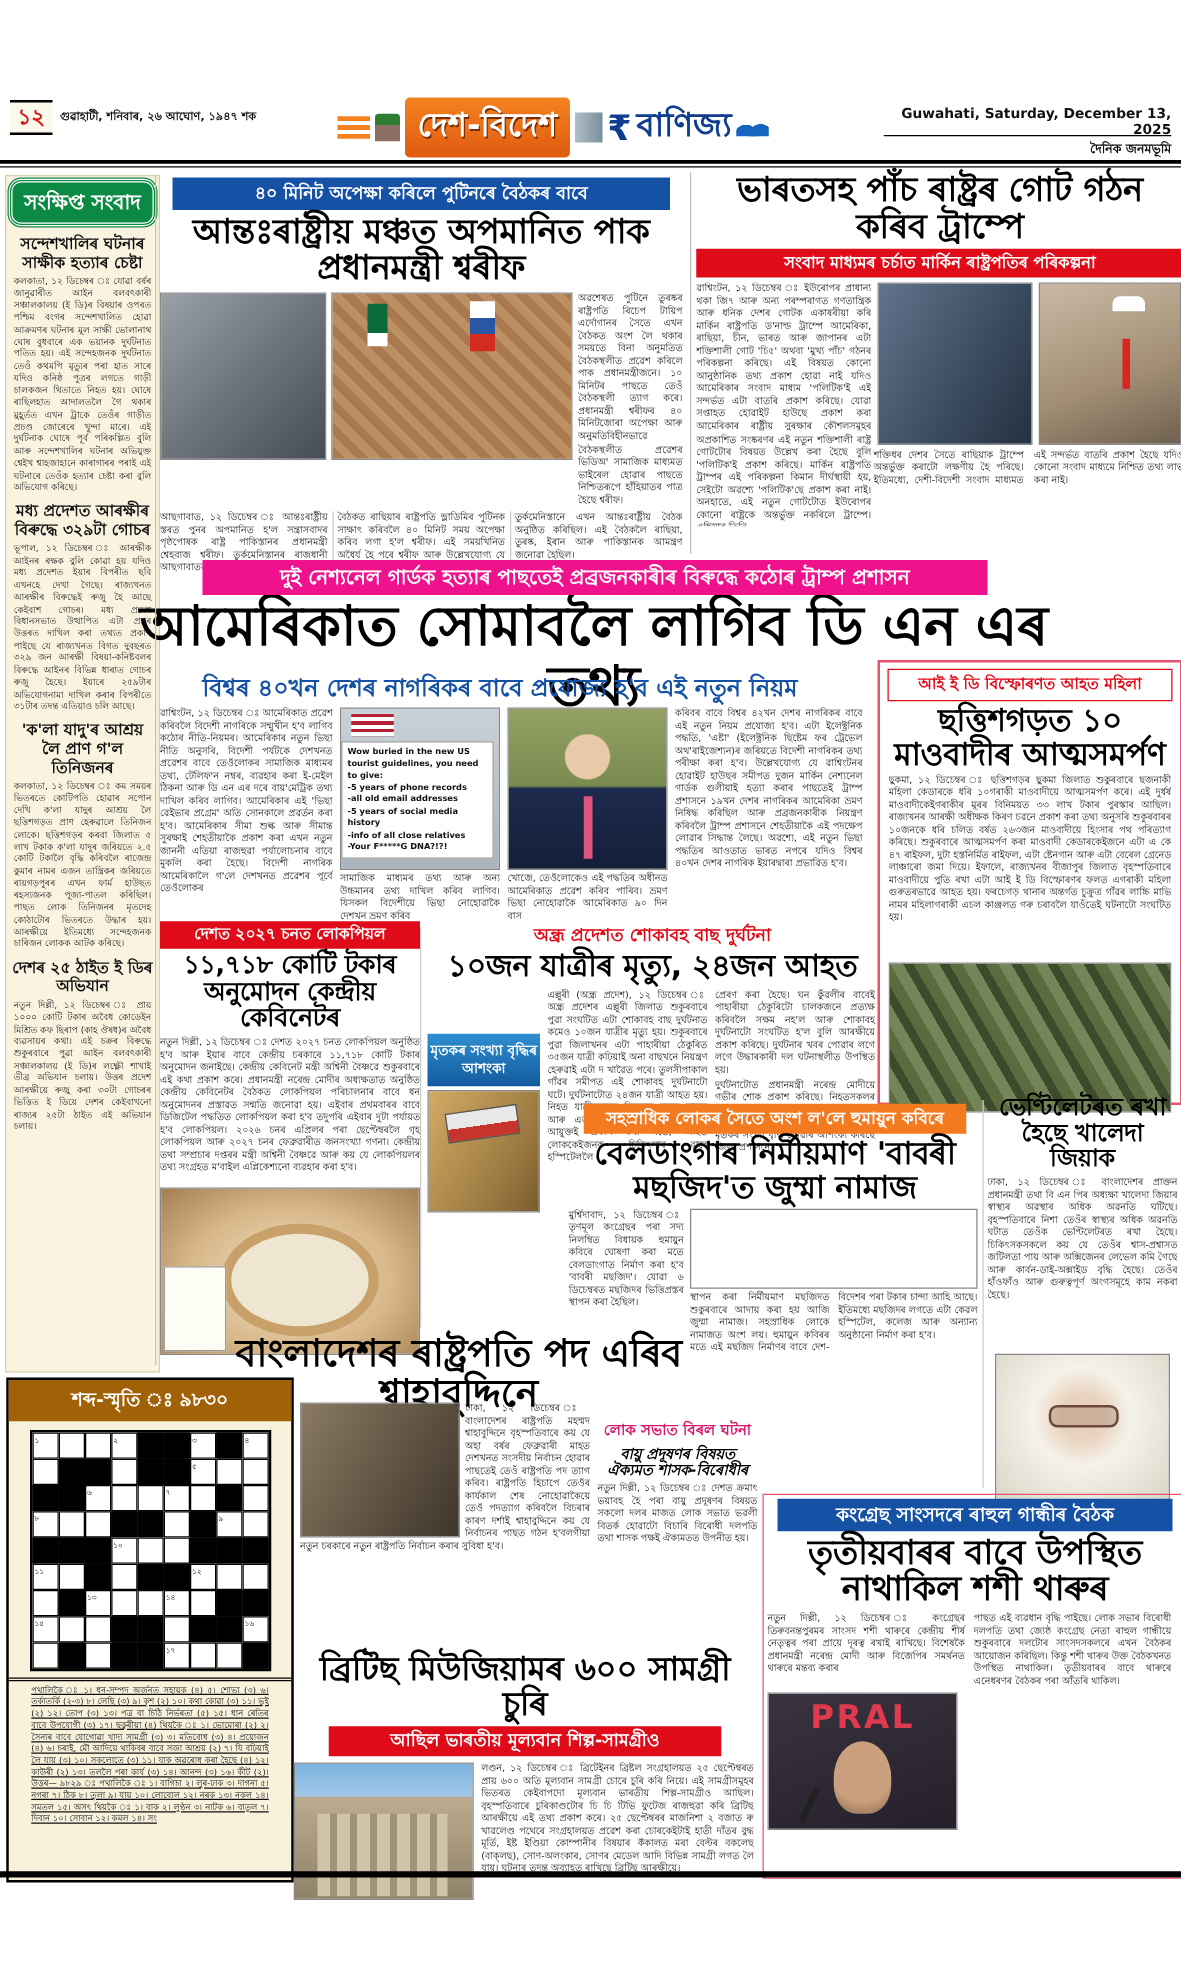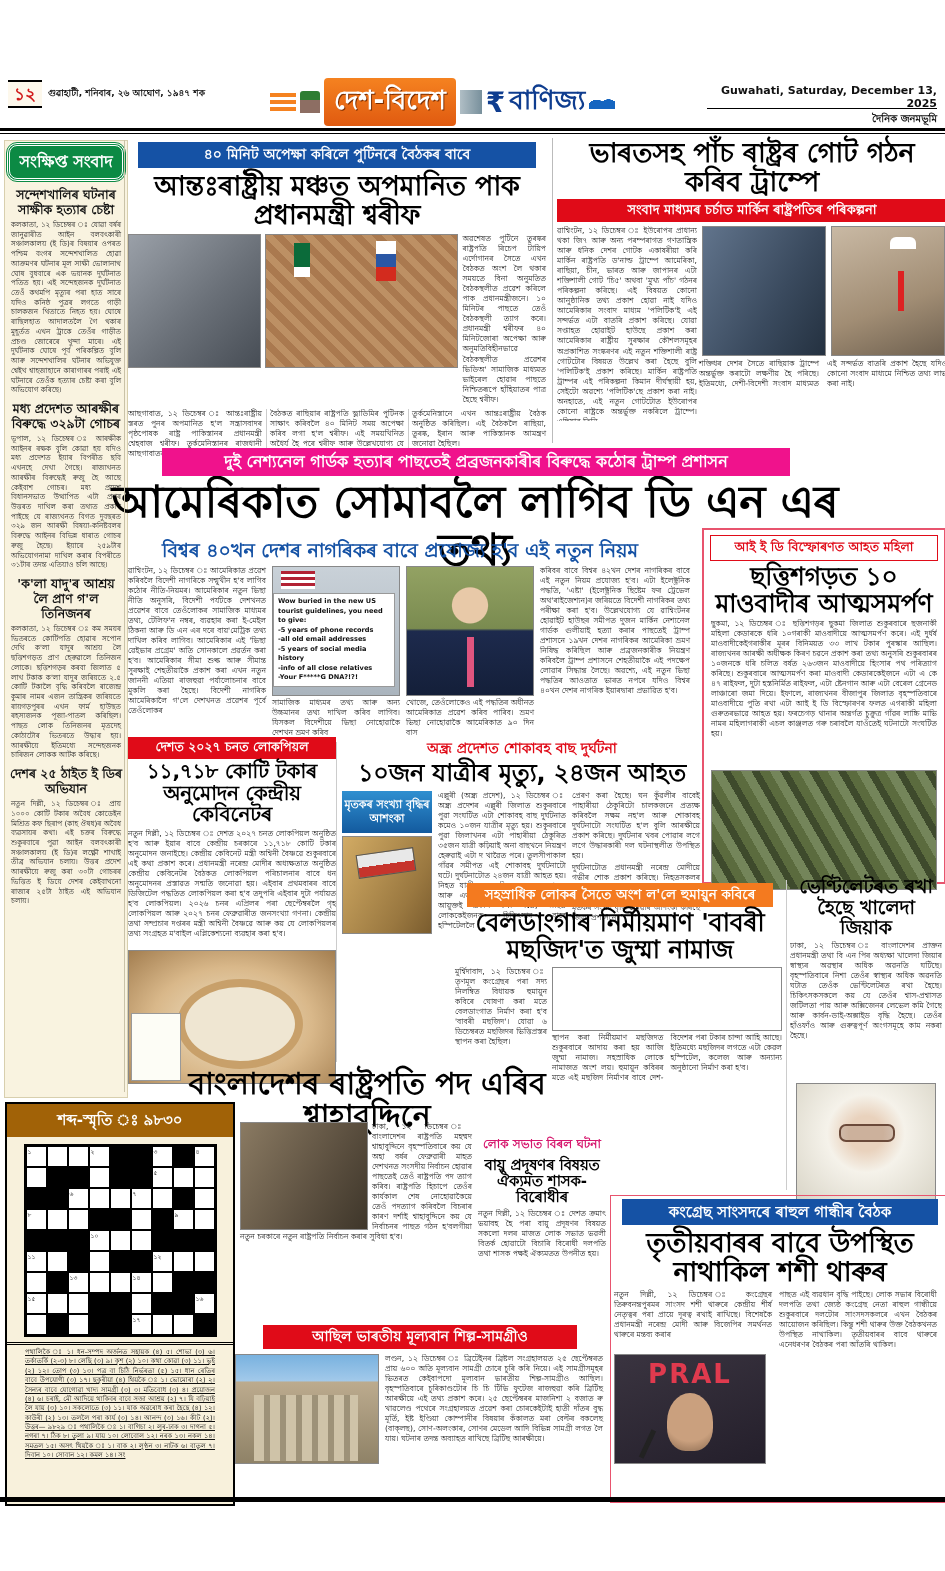--- a/index.html
+++ b/index.html
@@ -172,21 +172,21 @@
     <div class="ph ph-cabinet" style="width:206px;height:132px;margin-top:3px;position:relative;">
       <span class="abs" style="left:48px;top:28px;width:110px;height:74px;border:8px solid #c8a06a;border-radius:50%;background:#efe6d2;"></span>
       <span class="abs" style="left:2px;bottom:2px;width:48px;height:66px;background:#fdfdf6;border:1px solid #999;"></span>
     </div>
   </div>
 
   <div class="abs" style="left:342px;top:737px;width:360px;height:210px;">
     <div class="redlabel" style="color:#e00b18;font-size:14px;">অন্ধ্ৰ প্ৰদেশত শোকাবহ বাছ দুৰ্ঘটনা</div>
     <div class="hl" style="font-size:24px;">১০জন যাত্ৰীৰ মৃত্যু, ২৪জন আহত</div>
     <div style="display:flex;gap:6px;margin-top:4px;">
-      <div style="width:90px;">
+      <div style="width:90px;margin-top:36px;">
         <div class="bluebox" style="width:90px;height:42px;">মৃতকৰ সংখ্যা বৃদ্ধিৰ আশংকা</div>
         <div class="ph ph-bus" style="width:88px;height:96px;margin-top:3px;position:relative;">
           <span class="abs busbody" style="left:14px;top:14px;width:56px;height:22px;transform:rotate(-8deg);"></span>
         </div>
       </div>
       <div class="body-txt" style="width:128px;height:140px;overflow:hidden;">এল্লুৰী (অন্ধ্ৰ প্ৰদেশ), ১২ ডিচেম্বৰ ঃ অন্ধ্ৰ প্ৰদেশৰ এল্লুৰী জিলাত শুকুৰবাৰে পুৱা সংঘটিত এটা শোকাবহ বাছ দুৰ্ঘটনাত কমেও ১০জন যাত্ৰীৰ মৃত্যু হয়। শুকুৰবাৰে পুৱা জিলাখনৰ এটা পাহাৰীয়া ঠেকুৰিত ৩৫জন যাত্ৰী কঢ়িয়াই অনা বাছখনে নিয়ন্ত্ৰণ হেৰুৱাই এটা দ খাৱৈত পৰে। তুলসীপাকাল গাঁৱৰ সমীপত এই শোকাবহ দুৰ্ঘটনাটো ঘটে। দুৰ্ঘটনাটোত ২৪জন যাত্ৰী আহত হয়। নিহত যাত্ৰীসকলৰ ভিতৰত দুজন চালক আৰু এজন পৰিচাৰকো আছে। জিলা আয়ুক্তই প্ৰকাশ কৰা মতে, আহত লোককেইজনক চিকিৎসাৰ বাবে হস্পিটেললৈ</div>
       <div style="width:128px;">
         <div class="body-txt">প্ৰেৰণ কৰা হৈছে। ঘন কুঁৱলীৰ বাবেই পাহাৰীয়া ঠেকুৰিটো চালকজনে প্ৰত্যক্ষ কৰিবলৈ সক্ষম নহ'ল আৰু শোকাবহ দুৰ্ঘটনাটো সংঘটিত হ'ল বুলি আৰক্ষীয়ে প্ৰকাশ কৰিছে। দুৰ্ঘটনাৰ খবৰ পোৱাৰ লগে লগে উদ্ধাৰকাৰী দল ঘটনাস্থলীত উপস্থিত হয়।</div>
         <div class="body-txt" style="margin-top:2px;">দুৰ্ঘটনাটোত প্ৰধানমন্ত্ৰী নৰেন্দ্ৰ মোদীয়ে গভীৰ শোক প্ৰকাশ কৰিছে। নিহতসকলৰ পৰিয়ালক ২ লাখকৈ ক্ষতিপূৰণ দিয়াৰো ঘোষণা কৰে প্ৰধানমন্ত্ৰীয়ে। আনহাতে, মৃতকৰ সংখ্যা বৃদ্ধি পোৱাৰ আশংকা কৰিছে জিলা প্ৰশাসনে।</div>
       </div>
@@ -341,25 +341,26 @@
     </div>
   </div>
 
   <div class="abs" style="left:240px;top:1122px;width:232px;height:200px;">
     <div class="ph ph-shahab" style="float:left;width:126px;height:106px;margin:0 4px 2px 0;"></div>
     <div class="body-txt">ঢাকা, ১২ ডিচেম্বৰ ঃ বাংলাদেশৰ ৰাষ্ট্ৰপতি মহম্মদ শ্বাহাবুদ্দিনে বৃহস্পতিবাৰে কয় যে অহা বৰ্ষৰ ফেব্ৰুৱাৰী মাহত দেশখনত সংসদীয় নিৰ্বাচন হোৱাৰ পাছতেই তেওঁ ৰাষ্ট্ৰপতি পদ ত্যাগ কৰিব। ৰাষ্ট্ৰপতি হিচাপে তেওঁৰ কাৰ্যকাল শেষ নোহোৱাকৈয়ে তেওঁ পদত্যাগ কৰিবলৈ বিচৰাৰ কাৰণ দৰ্শাই শ্বাহাবুদ্দিনে কয় যে নিৰ্বাচনৰ পাছত গঠন হ'বলগীয়া নতুন চৰকাৰে নতুন ৰাষ্ট্ৰপতি নিৰ্বাচন কৰাৰ সুবিধা হ'ব।</div>
   </div>
 
   <div class="abs" style="left:478px;top:1135px;width:128px;height:190px;">
     <div class="redlabel" style="color:#d6186e;font-size:12px;">লোক সভাত বিৰল ঘটনা</div>
-    <div class="hl" style="font-size:15px;margin-top:2px;">বায়ু প্ৰদূষণৰ বিষয়ত ঐক্যমত শাসক-বিৰোধীৰ</div>
+    <div class="hl" style="font-size:12px;margin-top:2px;font-style:italic;">বায়ু প্ৰদূষণৰ বিষয়ত ঐক্যমত শাসক-বিৰোধীৰ</div>
     <div class="body-txt" style="margin-top:3px;">নতুন দিল্লী, ১২ ডিচেম্বৰ ঃ দেশত ক্ৰমাৎ ভয়াবহ হৈ পৰা বায়ু প্ৰদূষণৰ বিষয়ত সকলো দলৰ মাজত লোক সভাত ভৱলী বিতৰ্ক হোৱাটো বিচাৰি বিৰোধী দলপতি তথা শাসক পক্ষই ঐক্যমতত উপনীত হয়।</div>
   </div>
 
   <div class="abs" style="left:235px;top:1322px;width:370px;height:175px;">
+    <div class="hl" style="font-size:26px;">ব্ৰিটিছ মিউজিয়ামৰ ৬০০ সামগ্ৰী চুৰি</div>
     <div class="banner" style="background:#e00b18;height:24px;font-size:14px;margin:3px 28px 0;">আছিল ভাৰতীয় মূল্যবান শিল্প-সামগ্ৰীও</div>
     <div style="display:flex;gap:6px;margin-top:5px;">
       <div class="ph ph-museum" style="width:142px;height:108px;position:relative;">
         <span class="abs" style="left:18px;top:40px;width:104px;height:66px;background:repeating-linear-gradient(90deg,#cfc3a8 0 10px,#9e9278 10px 16px);"></span>
       </div>
       <div class="body-txt" style="width:218px;">লণ্ডন, ১২ ডিচেম্বৰ ঃ ব্ৰিটেইনৰ ব্ৰিষ্টল সংগ্ৰহালয়ত ২৫ ছেপ্টেম্বৰত প্ৰায় ৬০০ অতি মূল্যবান সামগ্ৰী চোৰে চুৰি কৰি নিয়ে। এই সামগ্ৰীসমূহৰ ভিতৰত কেইবাপদো মূল্যবান ভাৰতীয় শিল্প-সামগ্ৰীও আছিল। বৃহস্পতিবাৰে চুৰিকাণ্ডটোৰ চি চি টিভি ফুটেজ ৰাজহুৱা কৰি ব্ৰিটিছ আৰক্ষীয়ে এই তথ্য প্ৰকাশ কৰে। ২৫ ছেপ্টেম্বৰৰ মাজনিশা ২ বজাত ৰু খাৱলেণ্ড পথেৰে সংগ্ৰহালয়ত প্ৰৱেশ কৰা চোৰকেইটাই হাতী দাঁতৰ বুদ্ধ মূৰ্তি, ইষ্ট ইণ্ডিয়া কোম্পানীৰ বিষয়াৰ কঁকালত মৰা বেল্টৰ বকলেছ (বাক্‌লছ), সোণ-অলংকাৰ, সোণৰ মেডেল আদি বিভিন্ন সামগ্ৰী লগত লৈ যায়। ঘটনাৰ তদন্ত অব্যাহত ৰাখিছে ব্ৰিটিছ আৰক্ষীয়ে।</div>
     </div>
   </div>
 
   <div class="abs" style="left:610px;top:1195px;width:332px;height:300px;border:1px solid #e8546e;padding:3px;">

